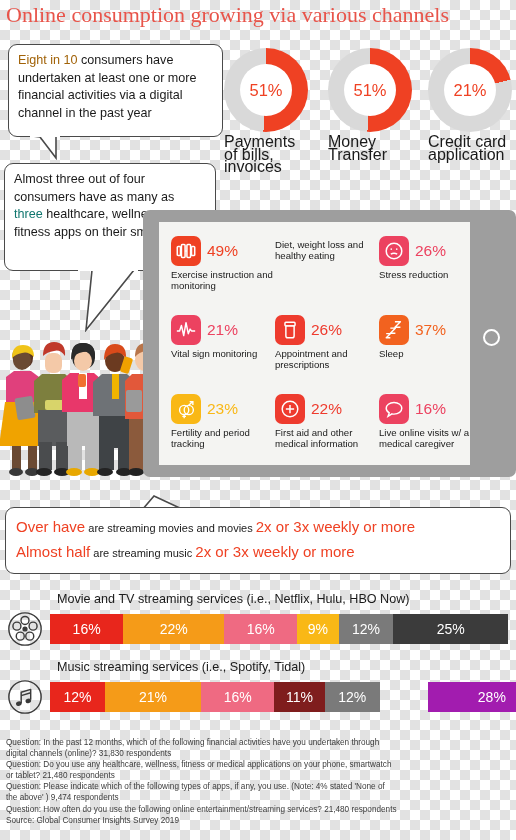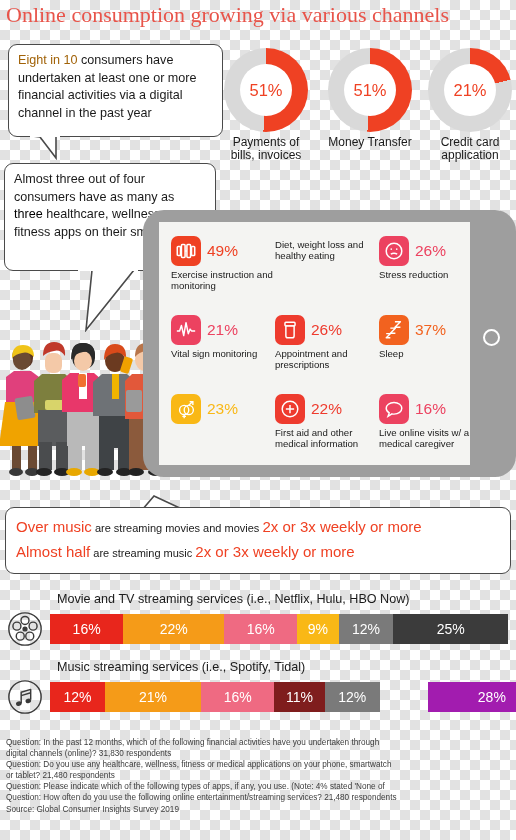--- a/index.html
+++ b/index.html
@@ -23,21 +23,21 @@
     color:#e8544a;white-space:nowrap;
   }
 
   
   .bubble{
     background:#ffffff;border:1.6px solid #4a4a4a;border-radius:9px;
     box-sizing:border-box;
   }
   .bubble .txt{color:#1a1a1a;}
   .hl-pink{color:#a16207;}
-  .hl-red{color:#000000;}
+  .hl-red{color:#0f766e;}
 
   #bubble1{left:8px;top:44px;width:215px;height:93px;padding:7px 9px;}
   #bubble1 .txt{font-size:12.6px;line-height:17.6px;}
   #b1tail{left:30px;top:136px;width:40px;height:24px;}
 
   #bubble2{left:4px;top:163px;width:212px;height:108px;padding:7px 9px;}
   #bubble2 .txt{font-size:12.6px;line-height:17.6px;}
   #b2tail{left:78px;top:270px;width:70px;height:62px;}
 
   #bubble3{left:5px;top:507px;width:506px;height:67px;padding:7px 10px;}
@@ -51,31 +51,31 @@
     width:84px;height:84px;border-radius:50%;
     position:relative;
   }
   .donut .hole{
     position:absolute;left:16px;top:16px;width:52px;height:52px;
     border-radius:50%;background:#ffffff;
     display:flex;align-items:center;justify-content:center;
     color:#ef4123;font-size:16.5px;
   }
   .donut-label{
-    text-align:center;font-size:12px;line-height:12.6px;color:#1a1a1a;
+    text-align:left;font-size:16px;line-height:12.6px;color:#1a1a1a;
     margin-top:4px;
   }
   #d1{left:224px;top:48px;}
   #d2{left:328px;top:48px;}
   #d3{left:428px;top:48px;}
 
   
   #tablet{
     left:143px;top:210px;width:373px;height:267px;
-    background:#9e9e9e;border-radius:21px;box-sizing:border-box;
+    background:#9e9e9e;border-radius:7px;box-sizing:border-box;
   }
   #tablet-screen{
     position:absolute;left:16px;top:12px;width:311px;height:243px;
     background:#f4f4f2;
   }
   #home-btn{
     position:absolute;right:16px;top:119px;width:17px;height:17px;
     border:2px solid #ffffff;border-radius:50%;box-sizing:border-box;
   }
   .app-grid{position:absolute;left:12px;top:14px;width:300px;}
@@ -301,20 +301,21 @@
           <div class="app-icon" style="background:#f9b816">
             <svg width="22" height="22" viewBox="0 0 24 24" fill="none" stroke="#fff" stroke-width="1.5">
               <circle cx="10" cy="13" r="5"></circle>
               <circle cx="15" cy="13" r="5"></circle>
               <path d="M15 8 l4 -4 M16 4 h3.5 v3.5"></path>
               <path d="M10 18 v4 M8 20 h4"></path>
             </svg>
           </div>
           <div class="app-pct" style="color:#f9b816">23%</div>
         </div>
+        <div class="app-label">Fertility and period tracking</div>
       </div>
 
       <div class="app-cell" style="left:104px;top:158px;">
         <div class="app-top">
           <div class="app-icon" style="background:#ee3b2e">
             <svg width="22" height="22" viewBox="0 0 24 24" fill="none" stroke="#fff" stroke-width="1.6">
               <circle cx="12" cy="12" r="8.5"></circle>
               <path d="M12 7.5 v9 M7.5 12 h9"></path>
             </svg>
           </div>
@@ -337,21 +338,21 @@
 
     </div>
   </div>
 </div>
 
 <svg class="layer" id="b3tail" viewBox="0 0 60 16">
   <path d="M2 15 L14 1 L44 15 Z" fill="#ffffff" stroke="#4a4a4a" stroke-width="1.6"></path>
   <rect x="0" y="13" width="60" height="5" fill="#ffffff"></rect>
 </svg>
 <div class="layer bubble" id="bubble3">
-  <div class="b3line"><span>Over music</span><span class="small"> are streaming movies and movies </span><span>2x or 3x weekly or more</span></div>
+  <div class="b3line"><span>Over have</span><span class="small"> are streaming movies and movies </span><span>2x or 3x weekly or more</span></div>
   <div class="b3line"><span>Almost half</span><span class="small"> are streaming music </span><span>2x or 3x weekly or more</span></div>
 </div>
 
 <div class="stream-block" id="stream1">
   <div class="stream-title">Movie and TV streaming services (i.e., Netflix, Hulu, HBO Now)</div>
   <div class="bar-row">
     <div class="bar-icon">
       <svg width="38" height="38" viewBox="0 0 40 40" fill="none" stroke="#3a3a3a" stroke-width="1.5">
         <circle cx="20" cy="20" r="17"></circle>
         <circle cx="20" cy="11" r="4.2"></circle>
@@ -395,15 +396,16 @@
     </div>
   </div>
 </div>
 
 <div class="layer" id="footer">
   <div>Question: In the past 12 months, which of the following financial activities have you undertaken through</div>
   <div>digital channels (online)?  31,830 respondents</div>
   <div>Question: Do you use any healthcare, wellness, fitness or medical applications on your phone, smartwatch</div>
   <div>or tablet?  21,480 respondents</div>
   <div>Question: Please indicate which of the following types of apps, if any, you use. (Note: 4% stated 'None of</div>
+  <div>the above' )  9,474 respondents</div>
   <div>Question: How often do you use the following online entertainment/streaming services?  21,480 respondents</div>
   <div>Source: Global Consumer Insights Survey 2019</div>
 </div>
 
 </body></html>

